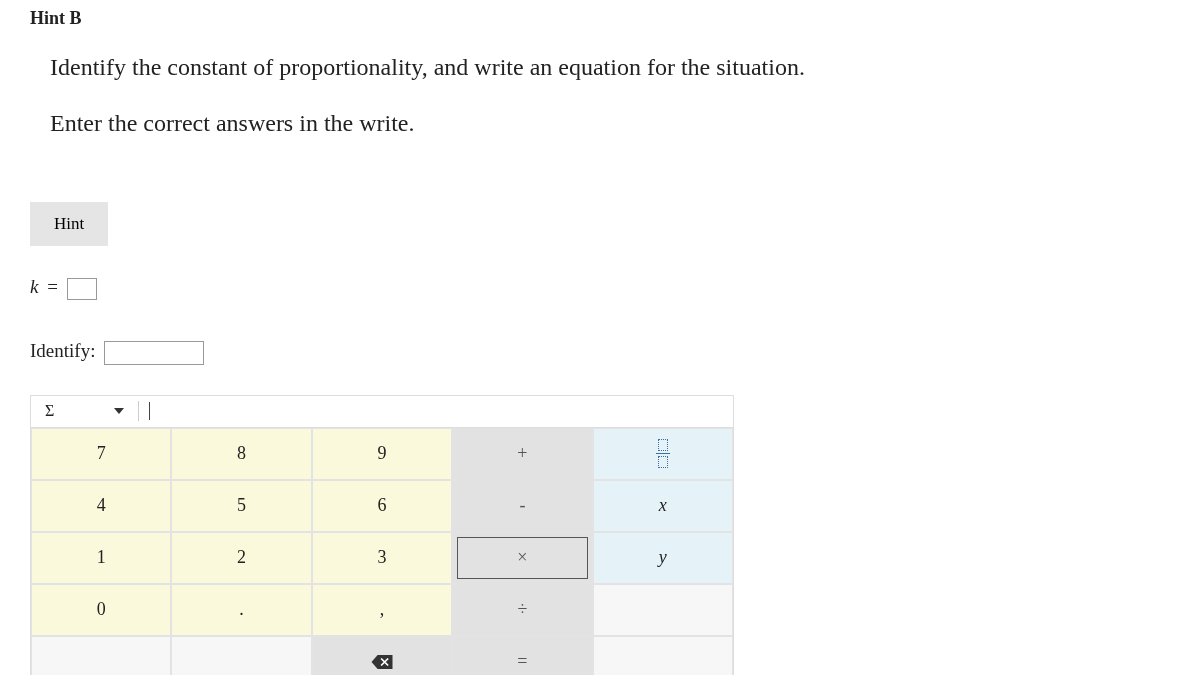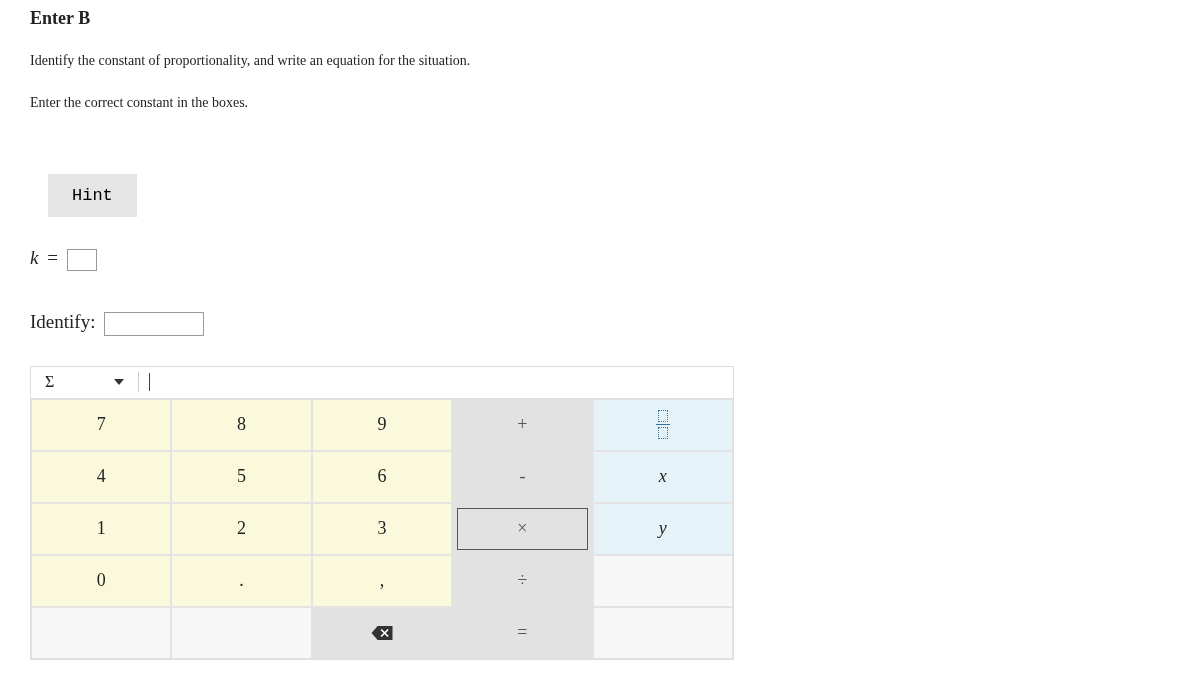--- a/index.html
+++ b/index.html
@@ -11,32 +11,32 @@
     color: #222;
     background: #fff;
     width: 1200px;
   }
   .part-title {
     font-weight: bold;
     font-size: 18px;
     margin-bottom: 22px;
   }
   .instruction {
-    font-size: 14px;
+    font-size: 24px;
     margin-bottom: 22px;
     line-height: 1.4;
+    margin-left: 20px;
   }
   .hint-btn {
     display: inline-block;
     background: #e5e5e5;
     border: none;
     padding: 12px 24px;
-    font-family: Liberation Mono, monospace;
+    font-family: Liberation Serif, serif;
     font-size: 17px;
-    margin-left: 18px;
     margin-top: 40px;
     margin-bottom: 30px;
     cursor: pointer;
   }
   .k-row {
     margin-bottom: 40px;
     font-family: 'Times New Roman', serif;
     font-style: italic;
     font-size: 19px;
   }
@@ -140,24 +140,24 @@
     background: #3a6ea5;
   }
 
   .backspace-svg { width: 22px; height: 14px; }
 </style>
 </head>
 <body>
 
 
 
-<div class="part-title">Enter B</div>
+<div class="part-title">Hint B</div>
 
 <div class="instruction">Identify the constant of proportionality, and write an equation for the situation.</div>
-<div class="instruction">Enter the correct constant in the boxes.</div>
+<div class="instruction">Enter the correct answers in the write.</div>
 
 <button class="hint-btn">Hint</button>
 
 <div class="k-row">
   <span>k</span>
   <span class="eq">=</span>
   <input class="small-input" type="text" style="">
 </div>
 
 <div class="eqn-row">

